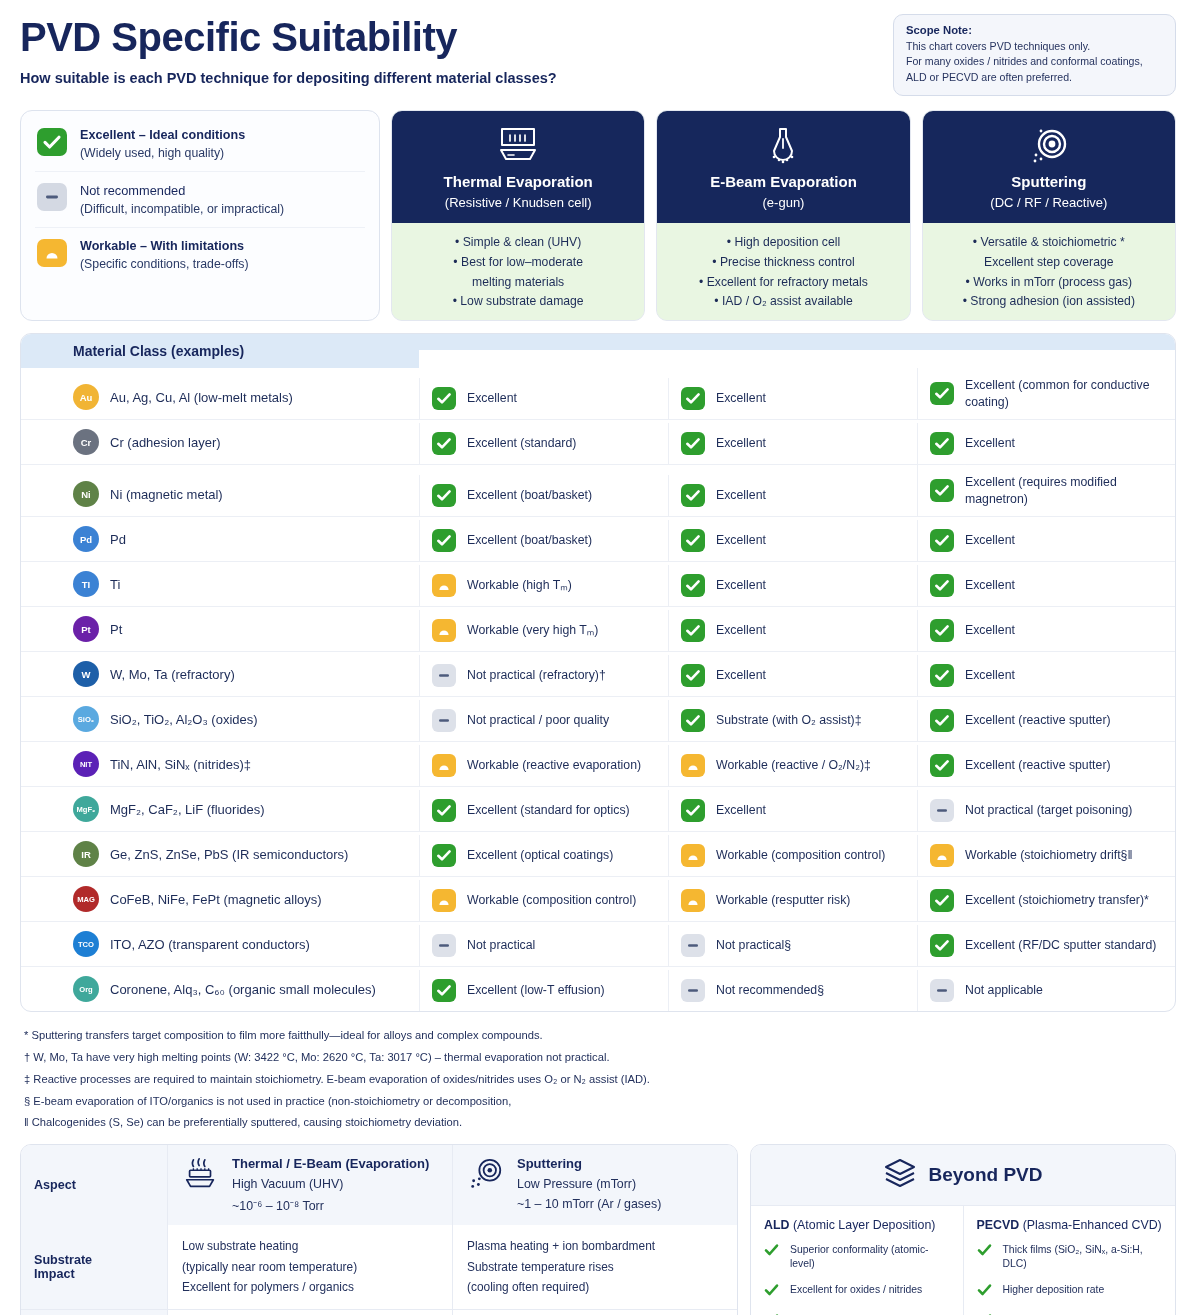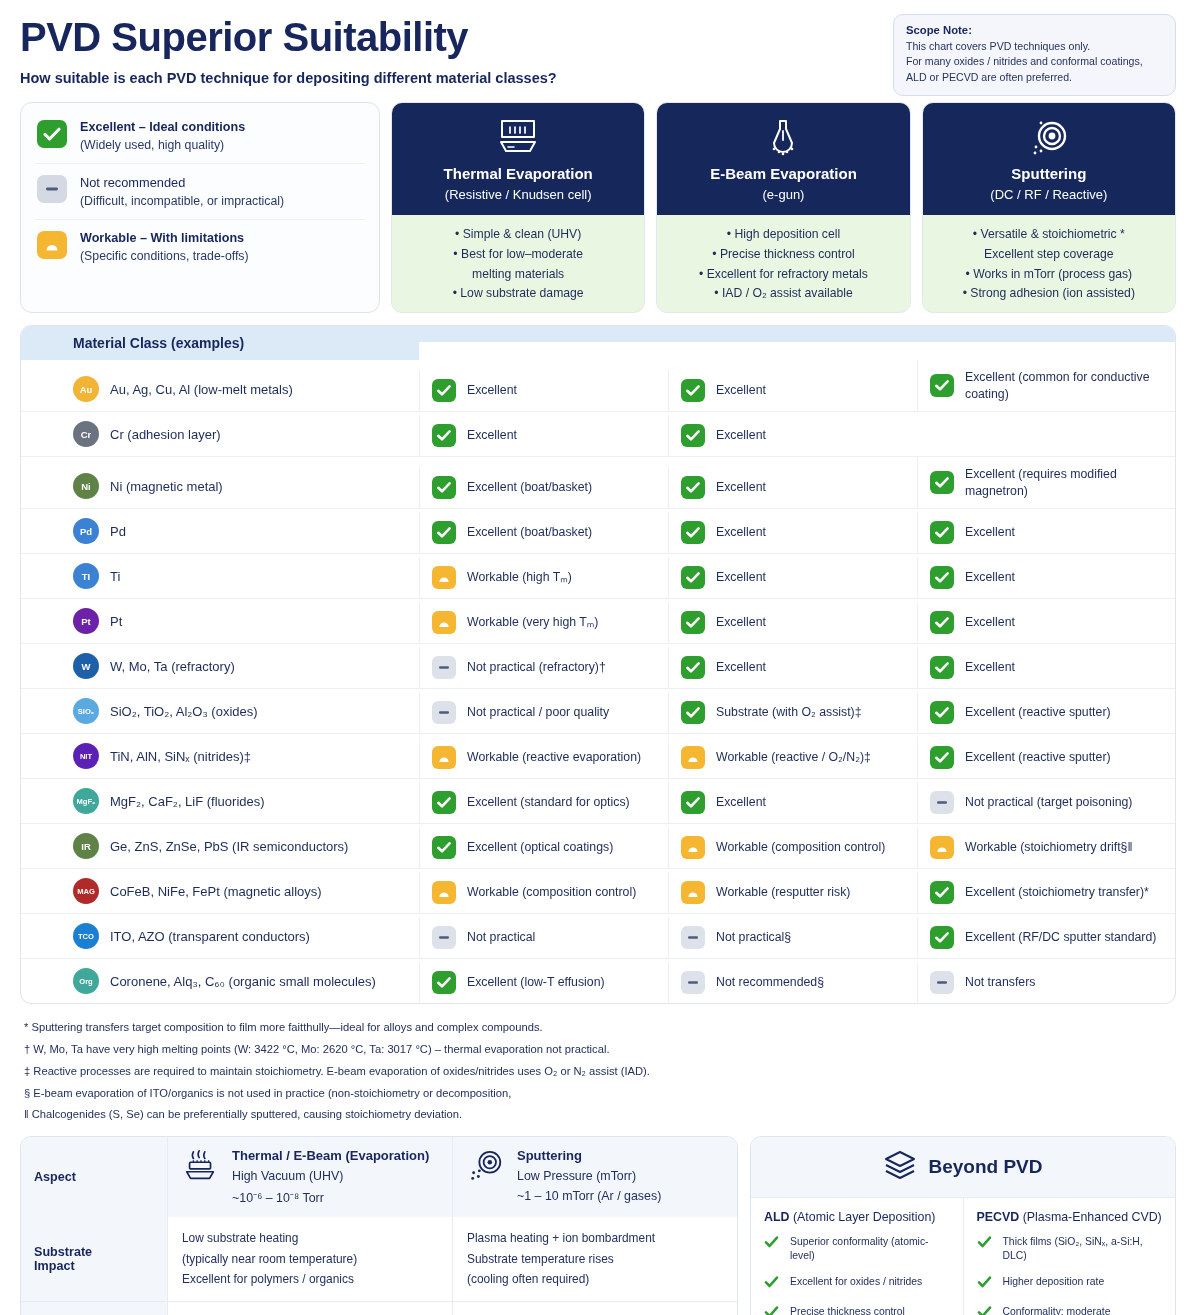--- a/index.html
+++ b/index.html
@@ -19,21 +19,21 @@
   h1{ font-size:40px; font-weight:bold; letter-spacing:-0.5px; color:#17265c; line-height:1.05; }
   .subtitle{ font-size:14.5px; font-weight:bold; color:#17265c; margin-top:12px; }
   .scope{
     width:283px; border:1px solid #d5dcea; border-radius:10px;
     background:#f4f6fb; padding:9px 12px 10px 12px;
   }
   .scope-title{ font-size:11.3px; font-weight:bold; color:#17265c; margin-bottom:3px; }
   .scope-line{ font-size:10.6px; color:#26335f; line-height:1.45; }
 
   
-  .top{ display:flex; gap:11px; margin-top:6px; align-items:stretch; }
+  .top{ display:flex; gap:11px; margin-top:14px; align-items:stretch; }
   .legend{
     width:360px; border:1px solid #dde3ee; border-radius:12px; background:#fcfdff;
     padding:6px 14px;
   }
   .legend-row{ display:flex; align-items:flex-start; gap:13px; padding:11px 2px; }
   .legend-row + .legend-row{ border-top:1px solid #eef1f7; }
   .lg-txt-strong{ font-size:12.6px; font-weight:bold; color:#17265c; }
   .lg-txt-strong.plain{ font-weight:normal; font-size:12.8px; }
   .lg-txt-sub{ font-size:12.3px; color:#2a3a66; margin-top:4px; }
 
@@ -108,21 +108,21 @@
   .bitem{ display:flex; gap:11px; align-items:flex-start; margin-bottom:12px; }
   .bitem .tx{ font-size:10.4px; color:#22305c; line-height:1.35; }
 </style>
 </head>
 <body>
 
 <div class="page">
 
   <div class="hdr">
     <div class="hdr-left">
-      <h1>PVD Superior Suitability</h1>
+      <h1>PVD Specific Suitability</h1>
       <div class="subtitle">How suitable is each PVD technique for depositing different material classes?</div>
     </div>
     <div class="scope">
       <div class="scope-title">Scope Note:</div>
       <div class="scope-line">This chart covers PVD techniques only.</div>
       <div class="scope-line">For many oxides / nitrides and conformal coatings,</div>
       <div class="scope-line">ALD or PECVD are often preferred.</div>
     </div>
   </div>
 
@@ -274,20 +274,28 @@
               </svg>
             </div>
             <div class="celltxt">Excellent (common for conductive coating)</div>
           </div>
         </div>
         <div class="mrow">
           <div class="c0">
             <div class="chip" style="background:#6b7280">Cr</div>
             <div class="mlabel">Cr (adhesion layer)</div>
           </div>
+          <div class="c1">
+            <div class="cellico ok">
+              <svg viewBox="0 0 24 23">
+                <path d="M6.3 11.8 L10 15.3 L17.6 7.4" fill="none" stroke="#fff" stroke-width="2.6" stroke-linecap="round" stroke-linejoin="round"></path>
+              </svg>
+            </div>
+            <div class="celltxt">Excellent (standard)</div>
+          </div>
           <div class="c2">
             <div class="cellico ok">
               <svg viewBox="0 0 24 23">
                 <path d="M6.3 11.8 L10 15.3 L17.6 7.4" fill="none" stroke="#fff" stroke-width="2.6" stroke-linecap="round" stroke-linejoin="round"></path>
               </svg>
             </div>
             <div class="celltxt">Excellent</div>
           </div>
           <div class="c3">
             <div class="cellico ok">
@@ -648,21 +656,21 @@
               </svg>
             </div>
             <div class="celltxt">Not recommended§</div>
           </div>
           <div class="c3">
             <div class="cellico no">
               <svg viewBox="0 0 24 23">
                 <rect x="7" y="10.3" width="10" height="2.5" rx="1.2" fill="#4d5b7c"></rect>
               </svg>
             </div>
-            <div class="celltxt">Not transfers</div>
+            <div class="celltxt">Not applicable</div>
           </div>
         </div>
       </div>
   </div>
 
   <div class="notes">
     <div>* Sputtering transfers target composition to film more faitthully—ideal for alloys and complex compounds.</div>
     <div>† W, Mo, Ta have very high melting points (W: 3422 °C, Mo: 2620 °C, Ta: 3017 °C) – thermal evaporation not practical.</div>
     <div>‡ Reactive processes are required to maintain stoichiometry. E-beam evaporation of oxides/nitrides uses O₂ or N₂ assist (IAD).</div>
     <div>§ E-beam evaporation of ITO/organics is not used in practice (non-stoichiometry or decomposition,</div>

